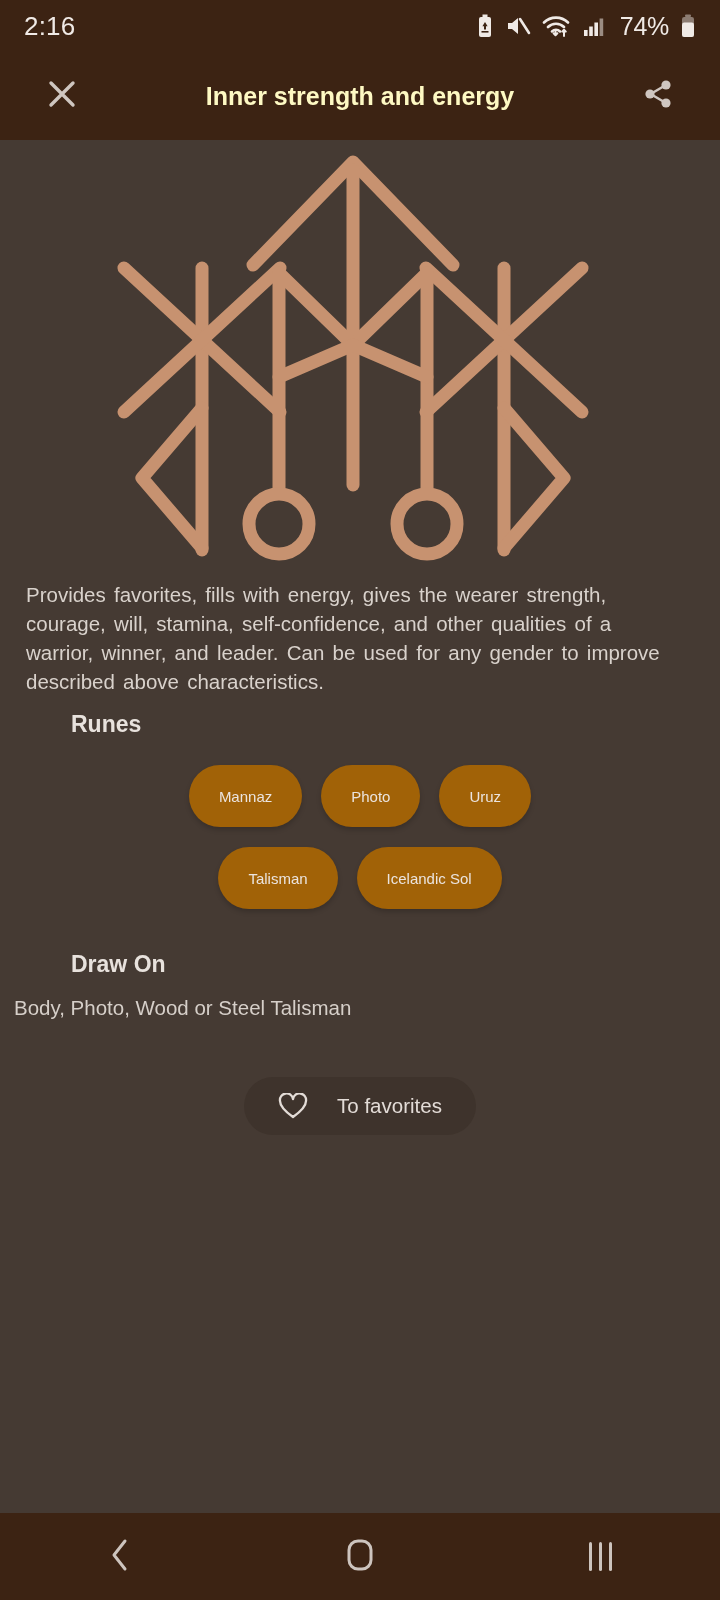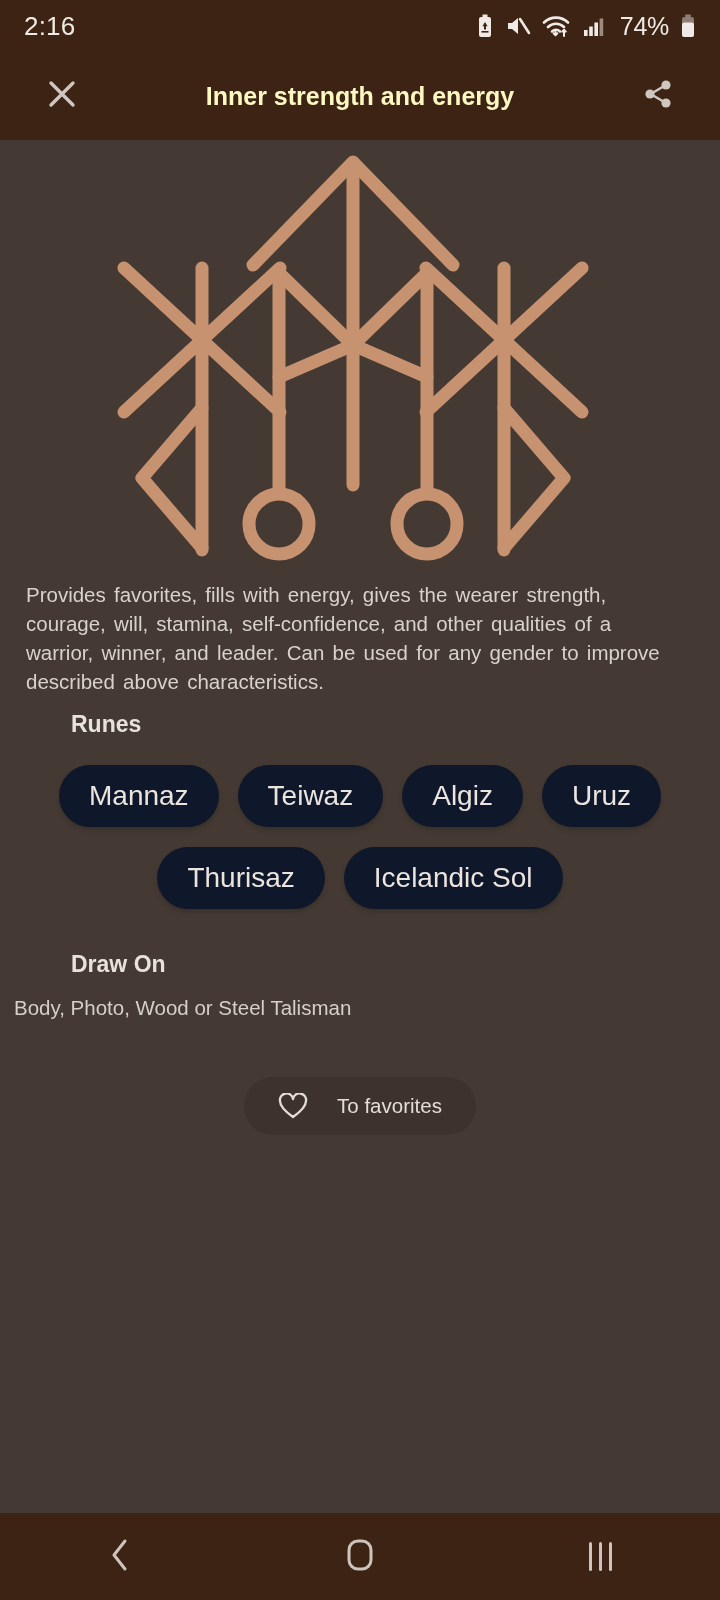--- a/index.html
+++ b/index.html
@@ -50,23 +50,23 @@
   #runes-title{ top:711px; }
   #drawon-title{ top:951px; }
   .drawon-text{
     position:absolute; left:14px; top:996px; font-size:20.5px; color:#D6CFC9;
   }
 
   
   .chips{ position:absolute; left:60px; top:765px; width:600px; }
   .chip-row{ display:flex; justify-content:center; gap:19px; margin-bottom:20px; }
   .chip{
-    background:#0f172a; border-radius:32px; height:62px;
+    background:#a16207; border-radius:32px; height:62px;
     display:flex; align-items:center; justify-content:center;
-    padding:0 30px; font-size:28px; color:#EBE4DF;
+    padding:0 30px; font-size:15px; color:#EBE4DF;
     box-shadow:0 3px 5px rgba(0,0,0,.18);
   }
 
   
   .fav-wrap{ position:absolute; left:0; top:1077px; width:720px; display:flex; justify-content:center; }
   .fav-btn{
     background:#3E332C; border-radius:32px; height:58px;
     display:flex; align-items:center; gap:29px;
     padding:0 34px; color:#E3DCD7; font-size:20.5px;
   }
@@ -188,26 +188,25 @@
       </g>
     </svg>
   </div>
 
   <div class="description">Provides favorites,  fills with energy,  gives the wearer strength,  courage, will,  stamina,  self-confidence,  and other qualities of a warrior, winner, and leader.  Can be used for any gender to improve described above characteristics.</div>
 
   <div class="section-title" id="runes-title">Runes</div>
   <div class="chips">
     <div class="chip-row">
       <div class="chip">Mannaz</div>
-      <div class="chip">Teiwaz</div>
-      <div class="chip">Algiz</div>
+      <div class="chip">Photo</div>
       <div class="chip">Uruz</div>
     </div>
     <div class="chip-row">
-      <div class="chip">Thurisaz</div>
+      <div class="chip">Talisman</div>
       <div class="chip">Icelandic Sol</div>
     </div>
   </div>
 
   <div class="section-title" id="drawon-title">Draw On</div>
   <div class="drawon-text">Body, Photo, Wood or Steel Talisman</div>
 
   <div class="fav-wrap">
     <div class="fav-btn">
       <span>

